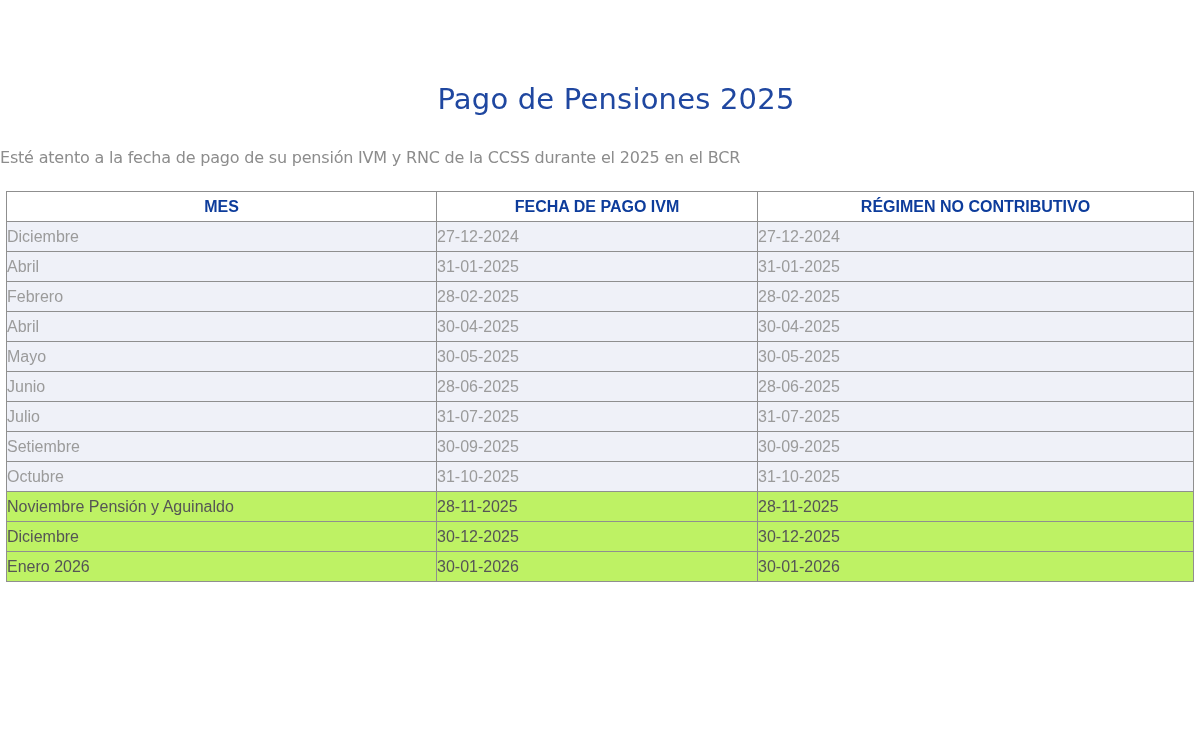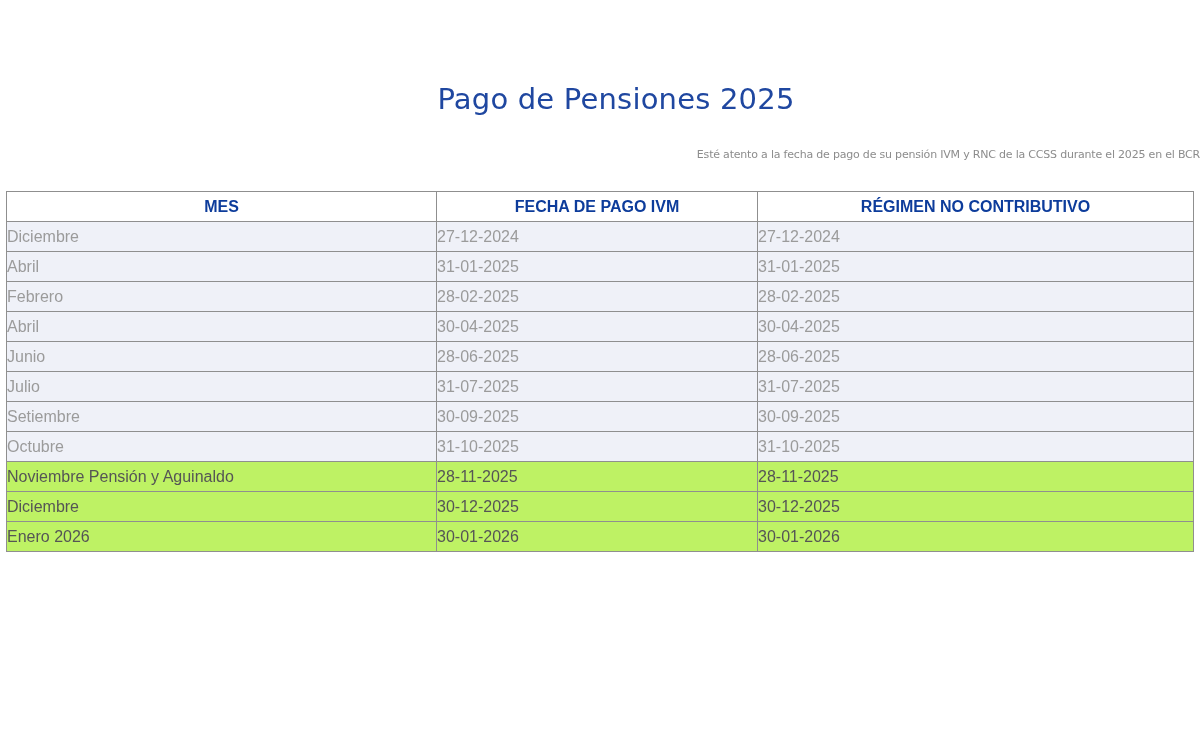--- a/index.html
+++ b/index.html
@@ -25,23 +25,23 @@
       font-weight: normal;
       color: #1f47a0;
       letter-spacing: 0.2px;
       margin: 16px;
     }
     .subtitle {
       position: absolute;
       top: 148px;
       left: 0;
       width: 1200px;
-      text-align: right;
+      text-align: left;
       font-family: "DejaVu Sans", sans-serif;
-      font-size: 11px;
+      font-size: 16px;
       color: #8c8c8c;
       margin: 0;
       letter-spacing: -0.2px;
     }
     .schedule-table {
       position: absolute;
       top: 191px;
       left: 6px;
       width: 1187px;
       border-collapse: collapse;
@@ -107,20 +107,25 @@
         <td>Febrero</td>
         <td>28-02-2025</td>
         <td>28-02-2025</td>
       </tr>
       <tr class="row-past">
         <td>Abril</td>
         <td>30-04-2025</td>
         <td>30-04-2025</td>
       </tr>
       <tr class="row-past">
+        <td>Mayo</td>
+        <td>30-05-2025</td>
+        <td>30-05-2025</td>
+      </tr>
+      <tr class="row-past">
         <td>Junio</td>
         <td>28-06-2025</td>
         <td>28-06-2025</td>
       </tr>
       <tr class="row-past">
         <td>Julio</td>
         <td>31-07-2025</td>
         <td>31-07-2025</td>
       </tr>
       <tr class="row-past">

